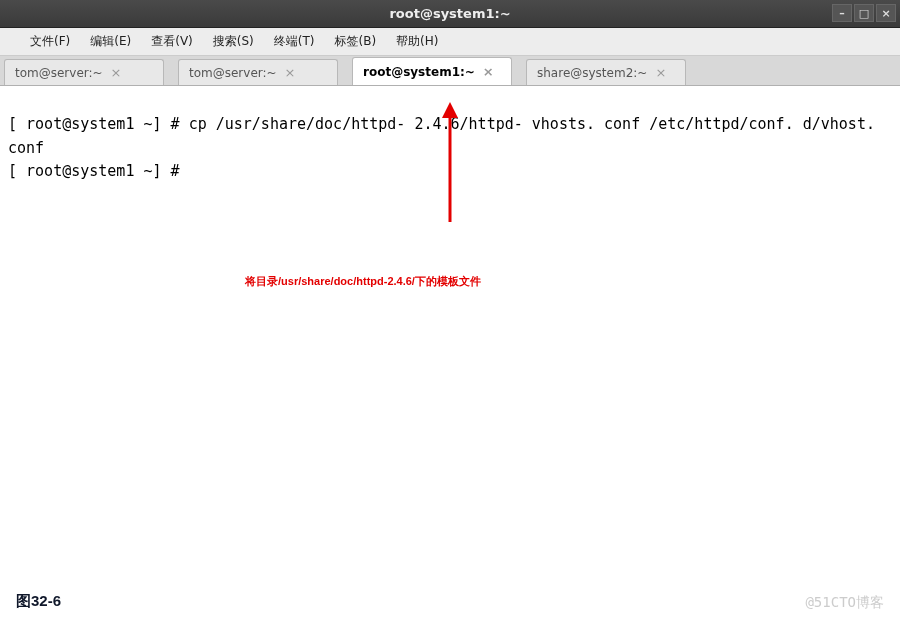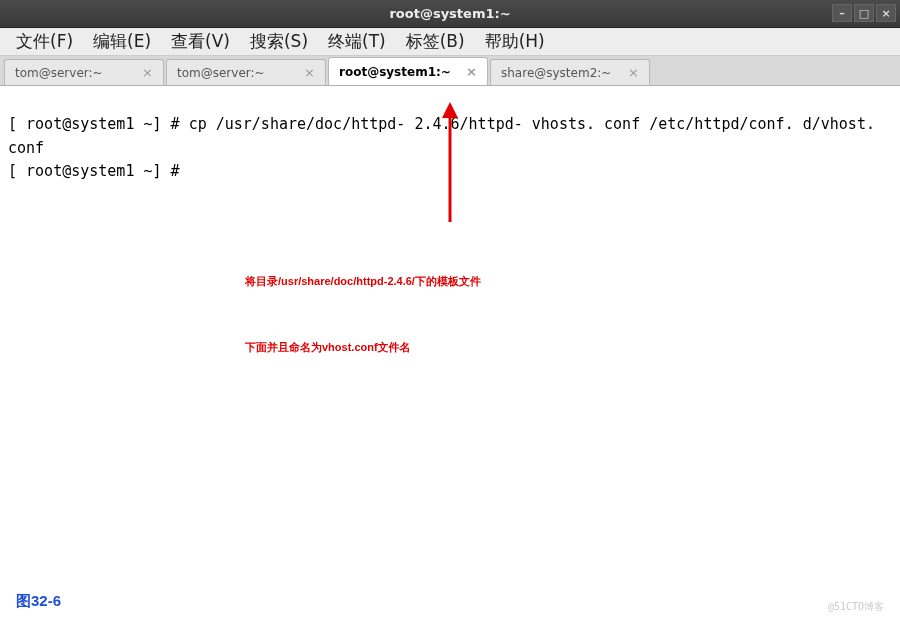--- a/index.html
+++ b/index.html
@@ -28,47 +28,47 @@
   background: #555; color: #ddd;
   display: flex; align-items: center; justify-content: center;
   font-size: 11px; cursor: pointer;
   border: 1px solid #666;
 }
 .menubar {
   height: 28px;
   background: #ededed;
   border-bottom: 1px solid #ccc;
   display: flex; align-items: center;
-  padding: 0 6px;
-  font-size: 17px; color: #222;
+  padding: 0 20px;
+  font-size: 12px; color: #222;
 }
 .menu-item {
   padding: 0 10px;
   cursor: pointer;
 }
 .tabbar {
   height: 30px;
   background: #d8d8d8;
   border-bottom: 1px solid #b0b0b0;
   display: flex; align-items: flex-end;
   padding: 0 4px;
 }
 .tab {
   height: 26px;
   padding: 0 10px;
-  margin-right: 2px;
+  margin-right: 14px;
   background: #e8e8e8;
   border: 1px solid #b8b8b8;
   border-bottom: none;
   border-radius: 3px 3px 0 0;
   display: flex; align-items: center;
   font-size: 12px; color: #555;
   cursor: pointer;
   min-width: 160px;
-  justify-content: space-between;
+  justify-content: flex-start;
 }
 .tab.active {
   background: #fff;
   color: #000;
   font-weight: bold;
   height: 28px;
 }
 .tab-close {
   color: #999; font-size: 13px; margin-left: 8px;
   cursor: pointer;
@@ -93,29 +93,29 @@
   font-family: "Microsoft YaHei", sans-serif;
   line-height: 2.0;
 }
 .arrow-svg {
   position: absolute;
   pointer-events: none;
 }
 .fig-label {
   position: absolute;
   left: 16px; bottom: 12px;
-  color: #1d4ed8;
+  color: #0f172a;
   font-size: 15px; font-weight: bold;
   font-family: "Microsoft YaHei", sans-serif;
 }
 .watermark {
   position: absolute;
   right: 16px; bottom: 10px;
   color: #ccc;
-  font-size: 10px;
+  font-size: 14px;
 }
 </style>
 </head>
 <body>
 
 <div class="titlebar">
   <span>root@system1:~</span>
   <div class="window-controls">
     <div class="win-btn">–</div>
     <div class="win-btn">□</div>
@@ -156,18 +156,17 @@
 <span>[ root@system1 ~] # </span><span>cp /usr/share/doc/httpd- 2.4.6/httpd- vhosts. conf /etc/httpd/conf. d/vhost. conf</span>
 <span>[ root@system1 ~] # </span>
 
   <svg class="arrow-svg" style="left:430px; top:16px;" width="40" height="130">
     <line x1="20" y1="120" x2="20" y2="10" stroke="#e30000" stroke-width="3"></line>
     <polygon points="20,0 12,16 28,16" fill="#e30000"></polygon>
   </svg>
 
   <div class="annotation" style="left:245px; top:140px;">
     <div>将目录/usr/share/doc/httpd-2.4.6/下的模板文件</div>
-    <div>下面并且命名为vhost.conf文件名</div>
   </div>
 
   <div class="fig-label">图32-6</div>
   <div class="watermark">@51CTO博客</div>
 </div>
 
 </body></html>

